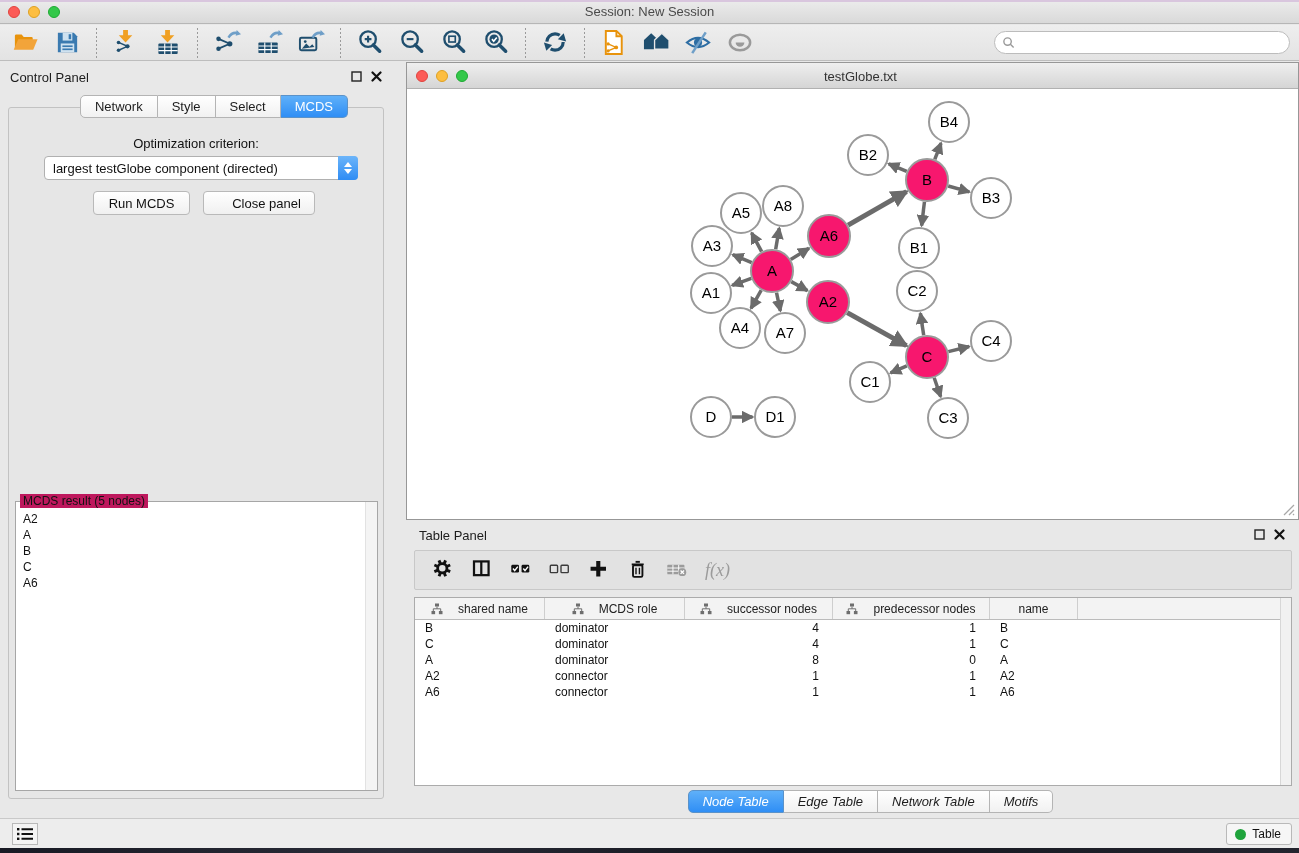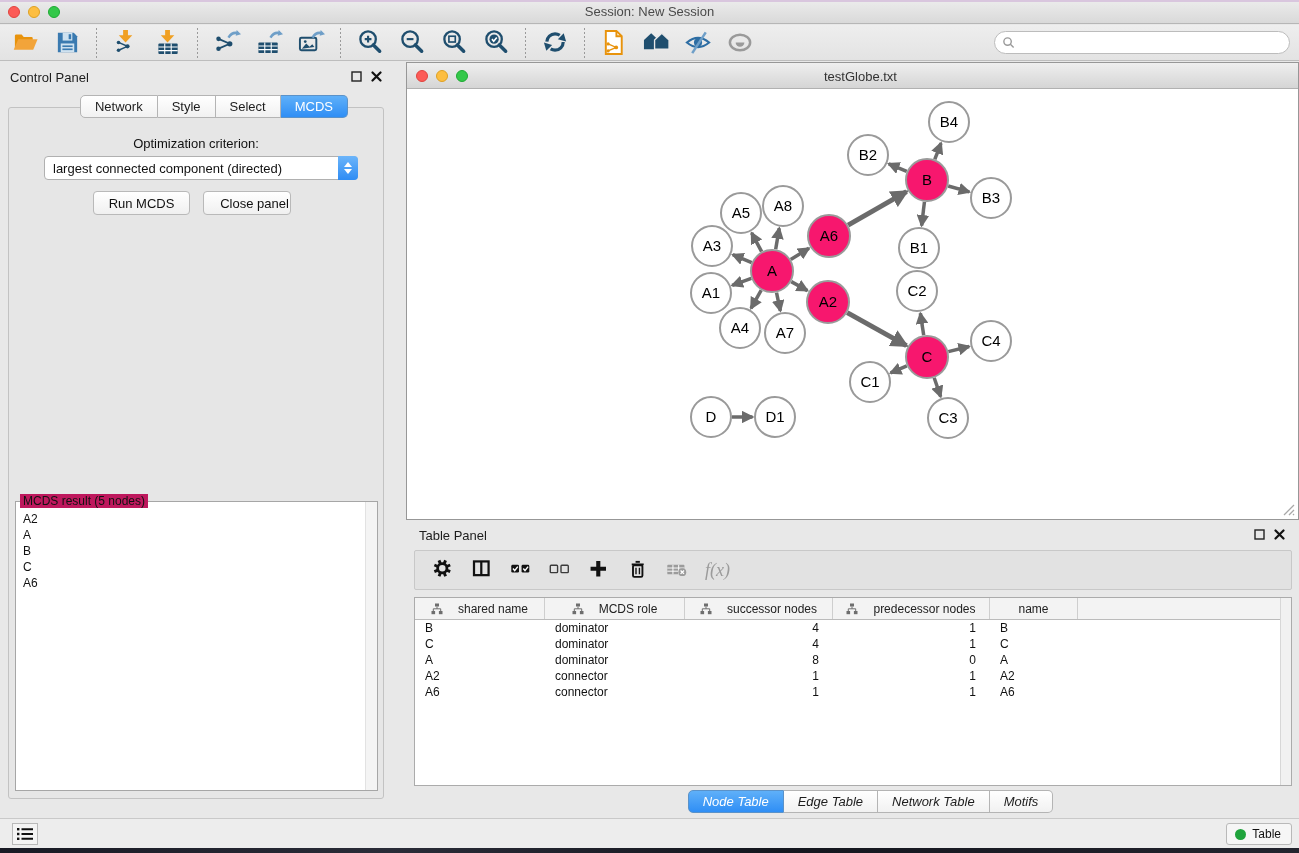--- a/index.html
+++ b/index.html
@@ -54,21 +54,21 @@
   .dd-stepper { width:20px; height:24px; margin:-1px -1px -1px 0; border-radius:0 4px 4px 0;
     background:linear-gradient(#6cb5fa,#2e8cf4); display:flex; flex-direction:column;
     align-items:center; justify-content:center; gap:2px; }
   .dd-stepper i { width:0; height:0; border-left:4px solid transparent; border-right:4px solid transparent; }
   .dd-up { border-bottom:5px solid #fff; }
   .dd-down { border-top:5px solid #fff; }
   .cp-btn { position:absolute; top:83px; height:24px; background:linear-gradient(#ffffff,#f0f0f0);
     border:1px solid #b9b9b9; border-radius:4px; font-size:13px; color:#111;
     display:flex; align-items:center; justify-content:center; font-family:"Liberation Sans",sans-serif; }
   .run-btn { left:84px; width:97px; }
-  .closep-btn { left:194px; width:88px;padding-left:15px; }
+  .closep-btn { left:194px; width:112px;padding-left:15px; }
   .resultbox { position:absolute; left:6px; top:393px; width:363px; height:290px;  }
   .resultbox .rb-frame { position:absolute; inset:0; background:#fff; border:1px solid #a6a6a6; }
   .resultbox .rb-title { position:absolute; top:-7px; left:5px; background:#be185d; padding:0 3px;
     font-size:12px; color:#111; z-index:1; }
   .rb-items { position:absolute; left:8px; top:10px; font-size:12px; color:#111; line-height:16px; }
   .rb-scroll { position:absolute; right:1px; top:1px; bottom:1px; width:12px; background:#f4f4f4;
     border-left:1px solid #e2e2e2; }
 
   
   .net-frame { position:absolute; left:406px; top:62px; width:893px; height:458px;
@@ -307,21 +307,21 @@
   </div>
   <div class="tabs-row" id="cp-tabs">
       <span class="tab">Network</span>
       <span class="tab">Style</span>
       <span class="tab">Select</span>
       <span class="tab selected">MCDS</span>
     </div>
   <div class="cp-content">
     <div class="opt-label">Optimization criterion:</div>
     <div class="dropdown">
-      <span class="dd-text">largest connected component (directed)</span>
+      <span class="dd-text">largest testGlobe component (directed)</span>
       <span class="dd-stepper">
         <i class="dd-up"></i>
           <i class="dd-down"></i>
       </span>
     </div>
     <button class="cp-btn run-btn">Run MCDS</button>
     <button class="cp-btn closep-btn">Close panel</button>
     <div class="resultbox">
       <div class="rb-frame"></div>
       <span class="rb-title">MCDS result (5 nodes)</span>

